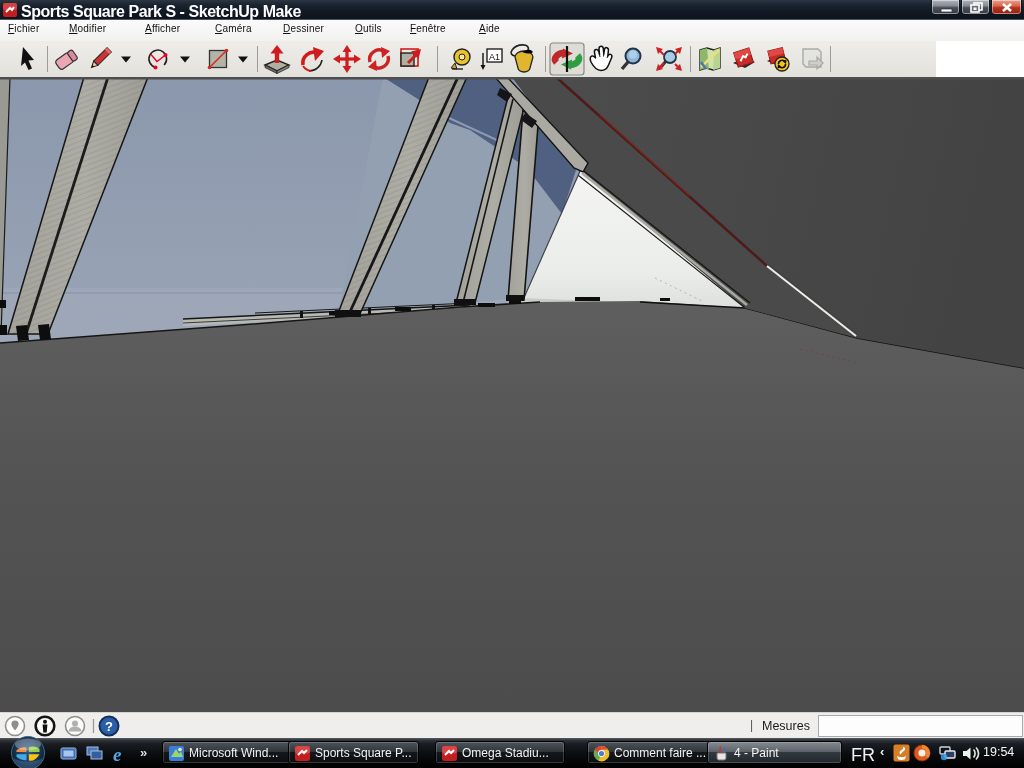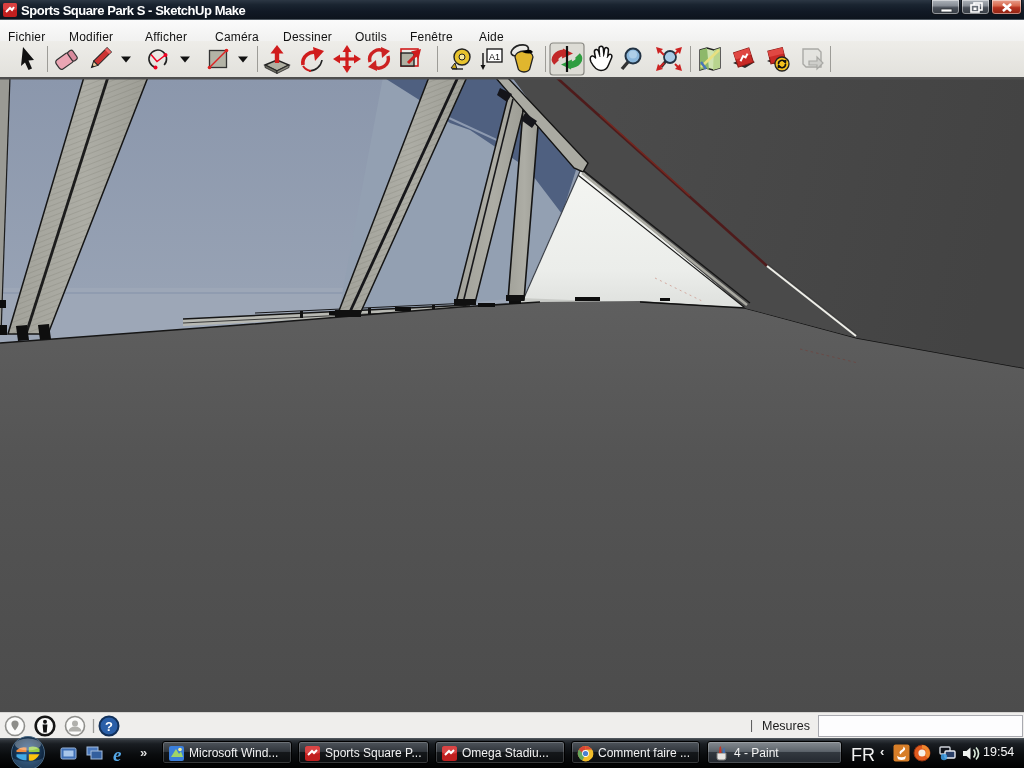--- a/index.html
+++ b/index.html
@@ -2,26 +2,26 @@
 <html><head>
 <meta charset="utf-8">
 <style>
   html,body{margin:0;padding:0;width:1024px;height:768px;overflow:hidden;
     font-family:"Liberation Sans",sans-serif;background:#000;}
   #screen{position:relative;width:1024px;height:768px;background:#fff;}
   .abs{position:absolute;}
   
   #titlebar{left:0;top:0;width:1024px;height:20px;box-sizing:border-box;border-bottom:1px solid #4d565f;
     background:linear-gradient(#2c3744 0%,#1a2430 25%,#111925 60%,#0d141d 100%);}
-  #titletext{left:21px;top:3px;color:#fff;font-size:13px;font-weight:bold;letter-spacing:-0.45px;}
+  #titletext{left:21px;top:3px;color:#fff;font-size:16px;font-weight:bold;letter-spacing:-0.45px;}
   
   #menubar{left:0;top:20px;width:1024px;height:21px;background:linear-gradient(#fbfbfb,#f1f1f0);}
-  .mi{position:absolute;top:10px;font-size:12px;color:#111;letter-spacing:0.2px;}
-  
-  #toolbar{left:0;top:41px;width:1024px;height:36px;
+  .mi{position:absolute;top:3px;font-size:10px;color:#111;letter-spacing:0.2px;}
+  
+  #toolbar{left:0;top:41px;width:936px;height:36px;
     background:linear-gradient(#eeede9,#e2e1dc);border-bottom:2px solid #50504f;}
   
   #statusbar{left:0;top:712px;width:1024px;height:26px;background:#efeeec;border-top:1px solid #d5d4d2;}
   #statustext{left:133px;top:6px;font-size:13px;color:#1b1b1b;}
   #mesures{left:762px;top:6px;font-size:12.5px;color:#1b1b1b;}
   #mbox{left:818px;top:2px;width:203px;height:20px;background:#fdfdfe;border:1px solid #a9aab0;}
   
   #taskbar{left:0;top:738px;width:1024px;height:30px;
     background:linear-gradient(#585f66 0%,#30353b 7%,#191d22 20%,#0a0c0e 55%,#000 100%);}
   .tbtn{position:absolute;top:3px;height:23px;border-radius:3px;
@@ -418,35 +418,35 @@
       <text x="53" y="15" font-size="19" font-style="italic" font-weight="bold" fill="#55a8e8" font-family="Liberation Serif">e</text>
     </svg>
     <div class="abs" style="left:140px;top:7px;color:#ddd;font-size:13px;font-weight:bold">»</div>
     <div class="tbtn" style="left:162px;width:130px">Microsoft Wind...
       <svg width="17" height="17" viewBox="0 0 17 17">
           <rect x="1" y="1" width="15" height="15" rx="2" fill="#3a7edb"></rect>
           <path d="M3,12 L8,4 L11,9 L13,6.5 L15,12 Z" fill="#9fd468"></path>
           <circle cx="12" cy="4.5" r="1.8" fill="#f2ef9a"></circle>
         </svg>
     </div>
-    <div class="tbtn" style="left:298px;width:131px">Sports Square P...
+    <div class="tbtn" style="left:288px;width:131px">Sports Square P...
       <svg width="17" height="17" viewBox="0 0 17 17">
           <rect x="1" y="1" width="15" height="15" rx="2.5" fill="#c11f1f"></rect>
           <rect x="1" y="1" width="15" height="7.5" rx="2.5" fill="#d94545"></rect>
           <path d="M4,10 L8,6 L10,8 L13,5" stroke="#fff" stroke-width="2" fill="none"></path>
         </svg>
     </div>
     <div class="tbtn" style="left:435px;width:130px">Omega Stadiu...
       <svg width="17" height="17" viewBox="0 0 17 17">
           <rect x="1" y="1" width="15" height="15" rx="2.5" fill="#c11f1f"></rect>
           <rect x="1" y="1" width="15" height="7.5" rx="2.5" fill="#d94545"></rect>
           <path d="M4,10 L8,6 L10,8 L13,5" stroke="#fff" stroke-width="2" fill="none"></path>
         </svg>
     </div>
-    <div class="tbtn" style="left:571px;width:129px">Comment faire ...
+    <div class="tbtn" style="left:587px;width:129px">Comment faire ...
       <svg width="17" height="17" viewBox="0 0 17 17">
           <circle cx="8.5" cy="8.5" r="7.5" fill="#f1bd2a"></circle>
           <path d="M8.5,1 a7.5,7.5 0 0 1 6.5,3.8 L8.5,4.8 Z" fill="#dd4b3a"></path>
           <path d="M1.6,12 a7.5,7.5 0 0 1 0.3,-7.5 L5.5,8.5 Z" fill="#dd4b3a"></path>
           <path d="M8.5,1 a7.5,7.5 0 0 0 -6.6,3.5 L5.6,9.5 8.5,4.8 Z" fill="#d94435"></path>
           <path d="M1.9,4.6 a7.5,7.5 0 0 0 3.4,10.8 L8,10.5 5.4,8 Z" fill="#65a85c"></path>
           <path d="M5.3,15.4 a7.5,7.5 0 0 0 9.8,-10.6 L9.5,4.8 11,10 Z" fill="#f1bd2a"></path>
           <circle cx="8.5" cy="8.5" r="3.4" fill="#fff"></circle>
           <circle cx="8.5" cy="8.5" r="2.6" fill="#4a7fd0"></circle>
         </svg>

